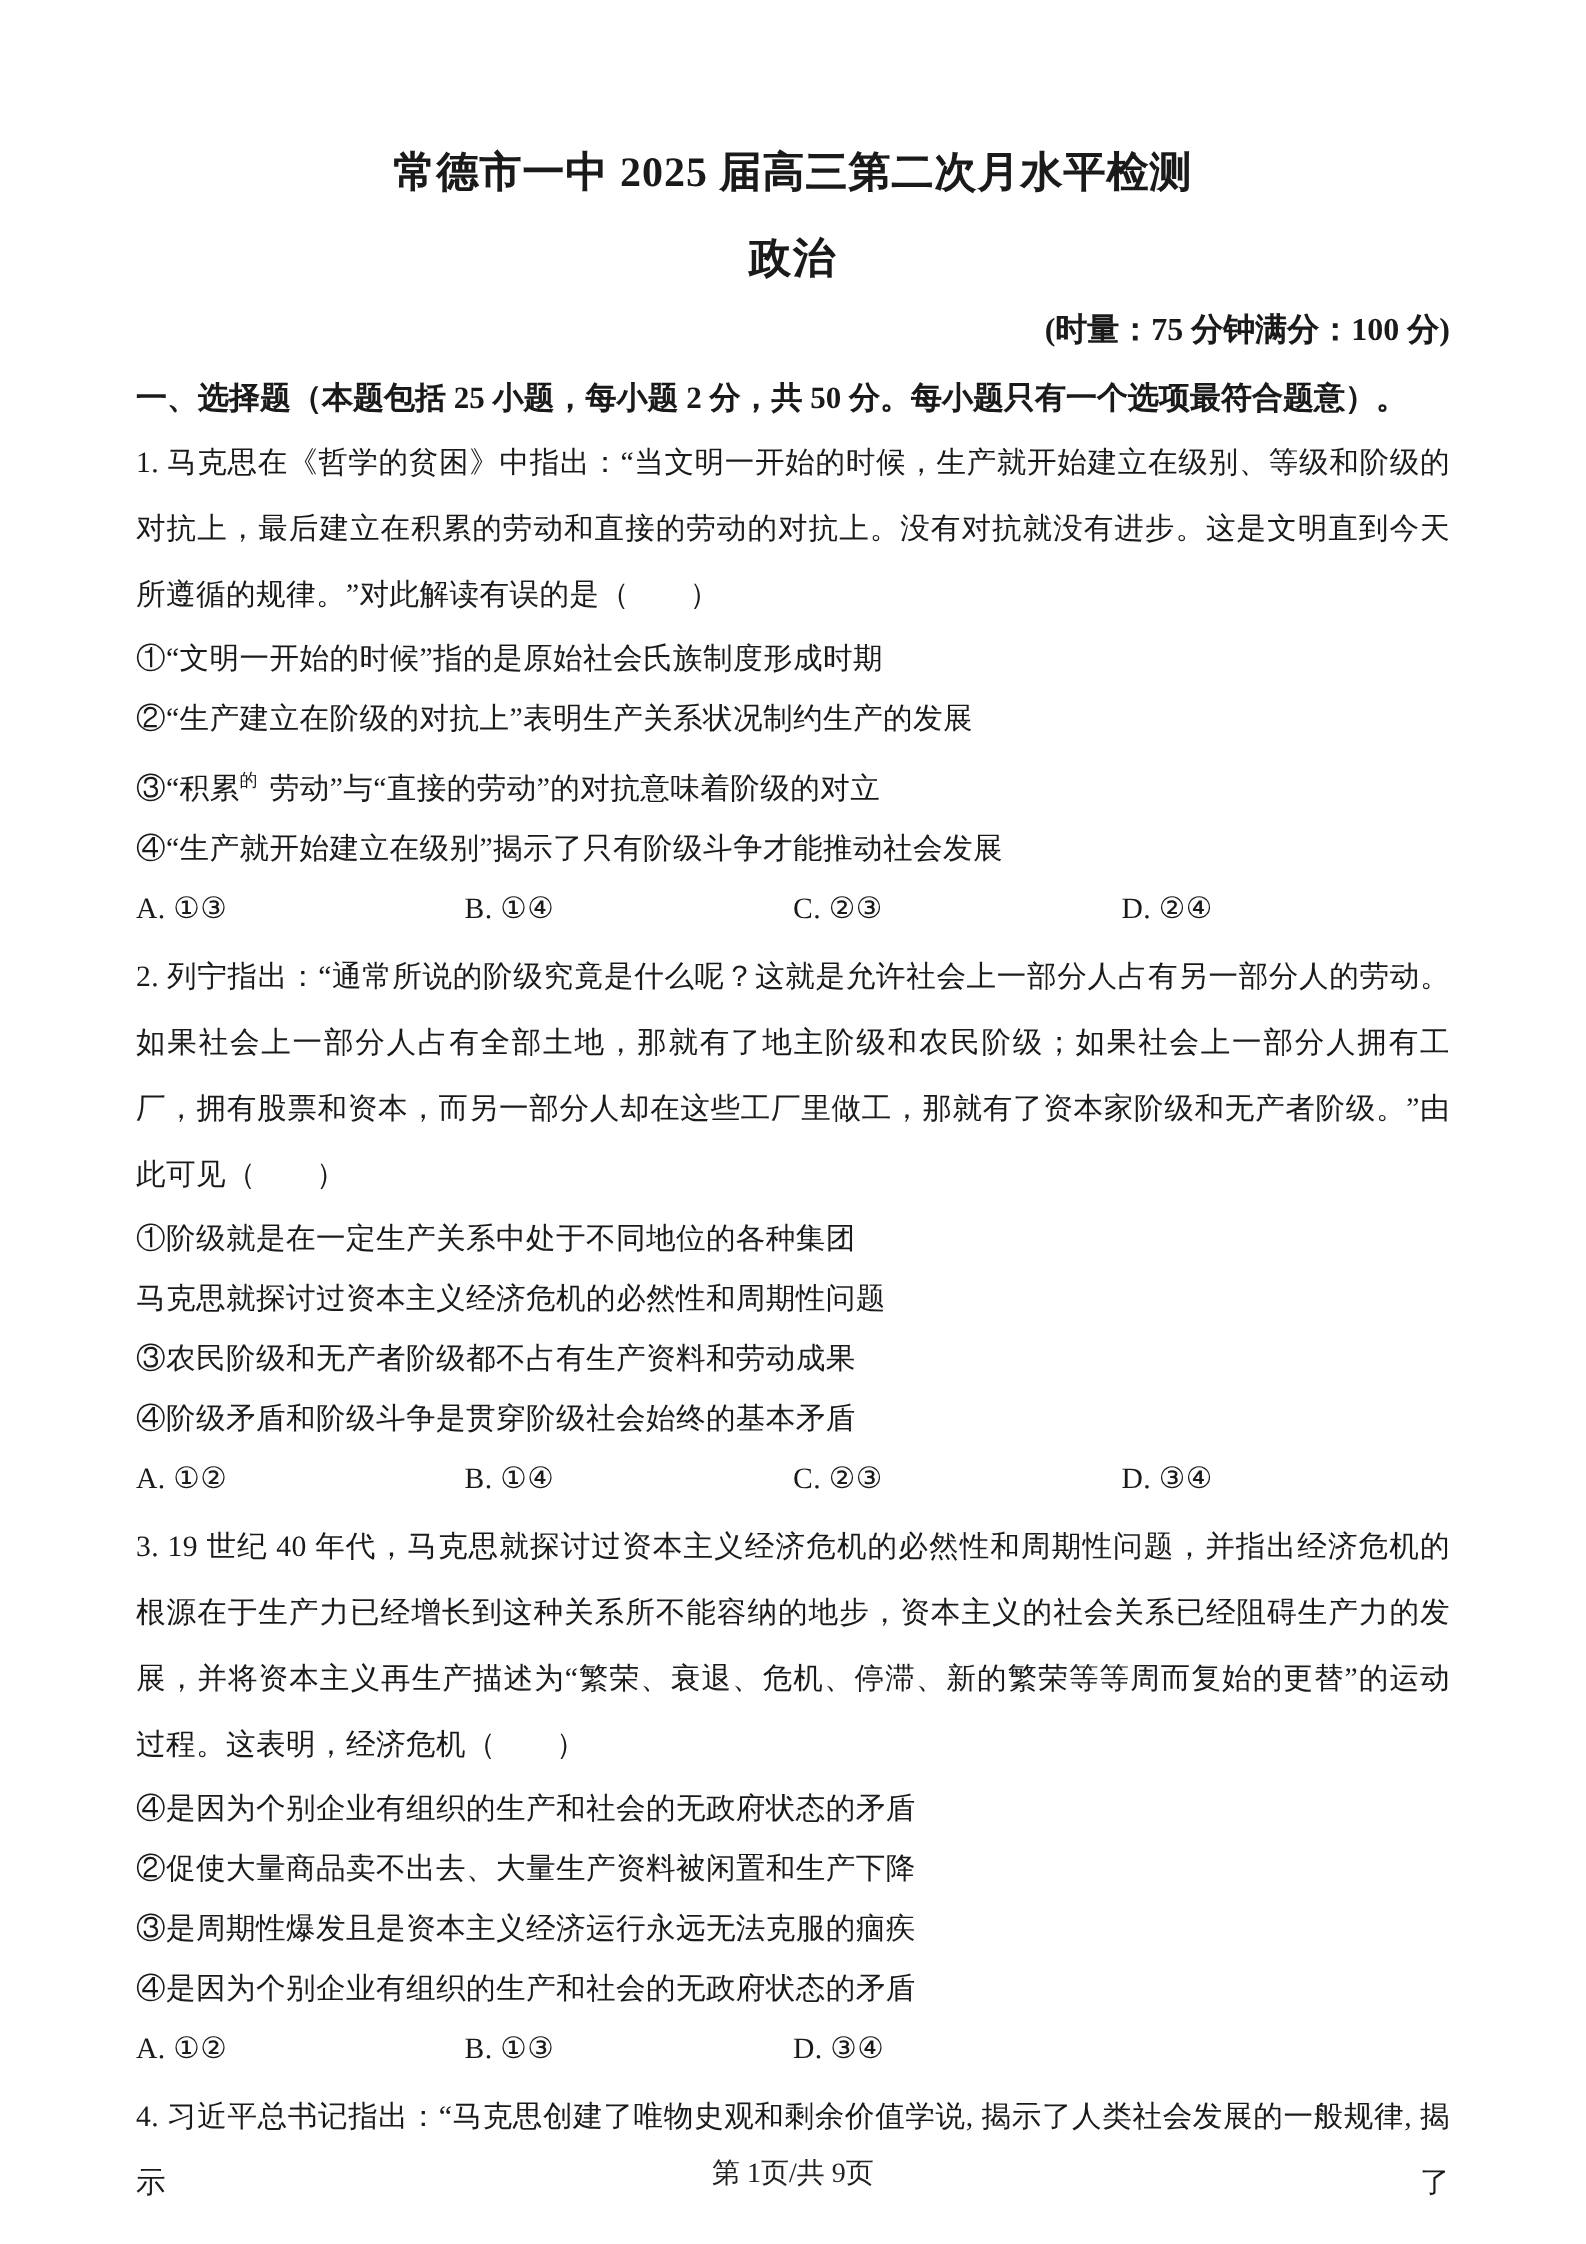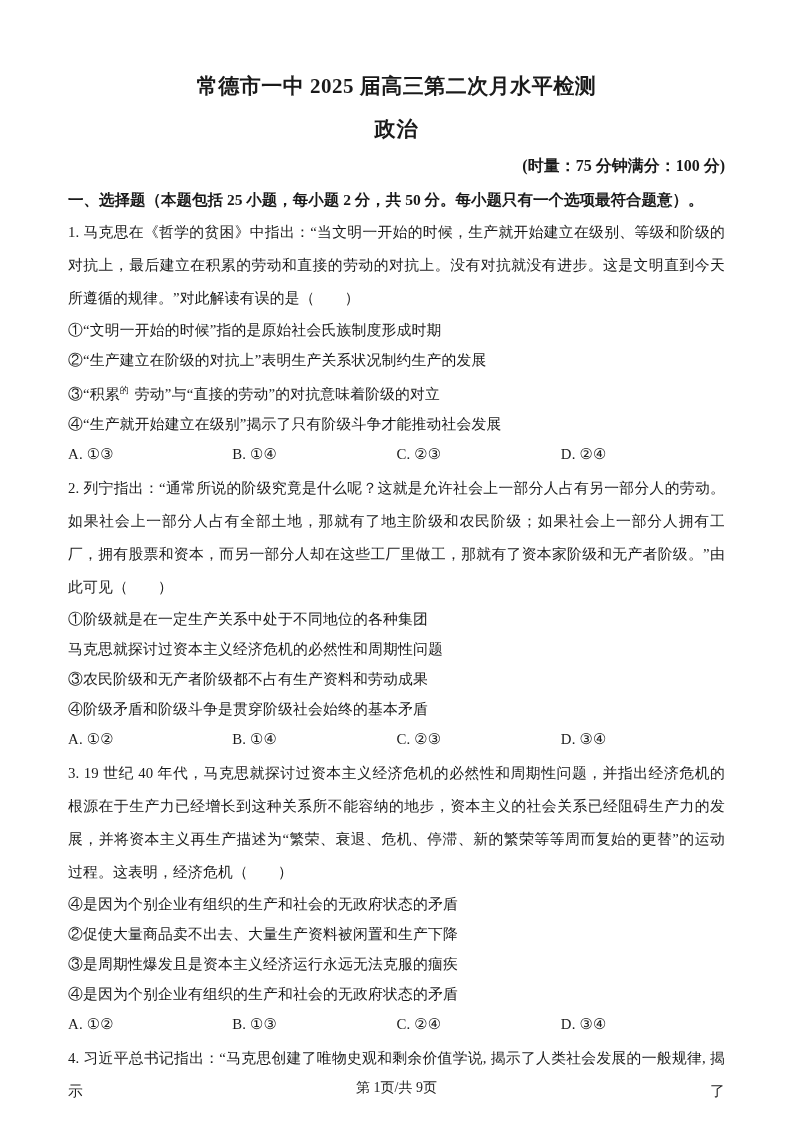--- a/index.html
+++ b/index.html
@@ -139,21 +139,20 @@
 
   <div class="question">
     <p class="stem">3. 19 世纪 40 年代，马克思就探讨过资本主义经济危机的必然性和周期性问题，并指出经济危机的根源在于生产力已经增长到这种关系所不能容纳的地步，资本主义的社会关系已经阻碍生产力的发展，并将资本主义再生产描述为“繁荣、衰退、危机、停滞、新的繁荣等等周而复始的更替”的运动过程。这表明，经济危机（　　）</p>
     <p class="item">④是因为个别企业有组织的生产和社会的无政府状态的矛盾</p>
     <p class="item">②促使大量商品卖不出去、大量生产资料被闲置和生产下降</p>
     <p class="item">③是周期性爆发且是资本主义经济运行永远无法克服的痼疾</p>
     <p class="item">④是因为个别企业有组织的生产和社会的无政府状态的矛盾</p>
     <div class="options">
       <span class="option">A. ①②</span>
       <span class="option">B. ①③</span>
-      <span class="option">C. ②④</span>
       <span class="option">D. ③④</span>
     </div>
   </div>
 
   <div class="question">
     <p class="stem fill-line">4. 习近平总书记指出：“马克思创建了唯物史观和剩余价值学说, 揭示了人类社会发展的一般规律, 揭示了</p>
   </div>
 
   <div class="page-footer">第 1页/共 9页</div>
 

